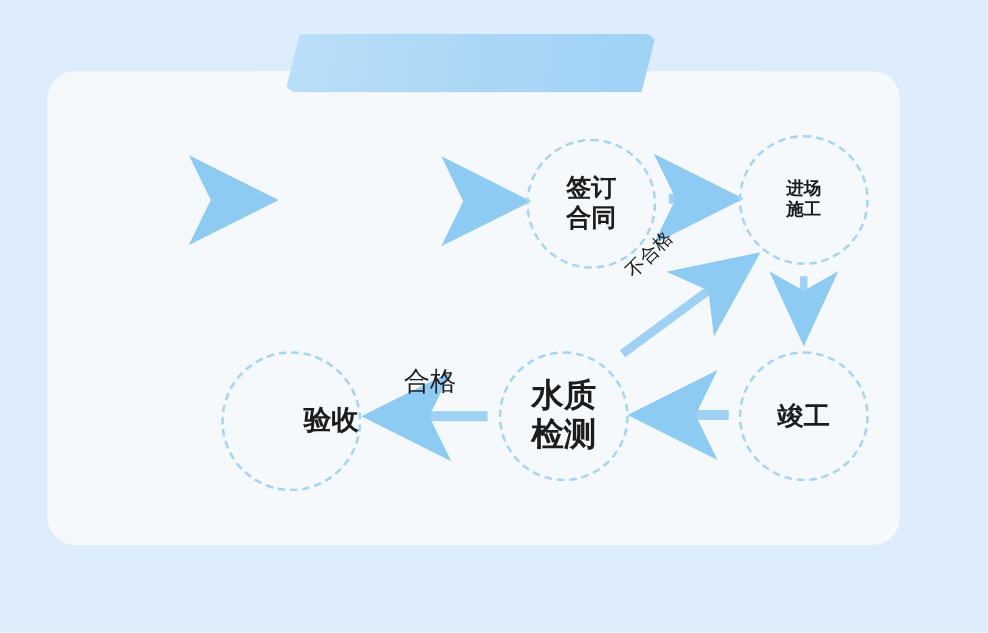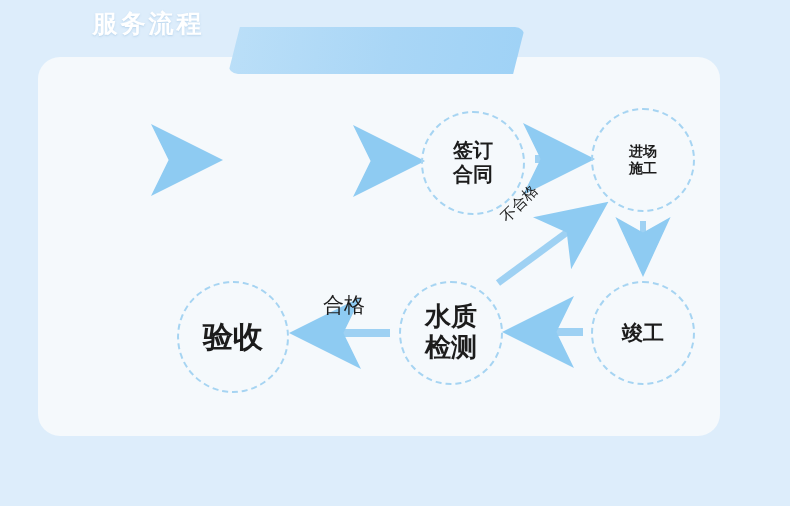--- a/index.html
+++ b/index.html
@@ -73,21 +73,21 @@
     font-family: "DejaVu Sans", "Liberation Sans", sans-serif;
   }
   .node .lbl { white-space: pre-line; }
 
   #node-survey   { left: 66px;  top: 111px; width: 104px; height: 104px; font-size: 21px; }
   #node-plan     { left: 219px; top: 113px; width: 152px; height: 100px; font-size: 16px; }
   #node-contract { left: 421px; top: 111px; width: 104px; height: 104px; font-size: 20px; }
   #node-start    { left: 591px; top: 108px; width: 104px; height: 104px; font-size: 14px; }
   #node-finish   { left: 591px; top: 281px; width: 104px; height: 104px; font-size: 21px; }
   #node-water    { left: 399px; top: 281px; width: 104px; height: 104px; font-size: 26px; font-family: Liberation Serif, serif; }
-  #node-accept   { left: 177px; top: 281px; width: 112px; height: 112px; font-size: 30px; }
+  #node-accept   { left: 177px; top: 281px; width: 112px; height: 112px; font-size: 22px; justify-content: flex-end; }
 
   
   #links {
     position: absolute;
     left: 0; top: 0;
     width: 790px;
     height: 506px;
     pointer-events: none;
   }
   
@@ -109,21 +109,20 @@
   }
 </style>
 </head>
 <body>
 
 <div id="stage">
 
   <div class="card"></div>
 
   <div class="banner"></div>
-  <div class="banner-text">服务流程</div>
 
   <svg id="links" viewBox="0 0 790 506">
     <defs>
       <marker id="ah-right" markerWidth="9" markerHeight="9" refX="7.5" refY="4.5" orient="auto" markerUnits="strokeWidth">
         <path d="M0,0 L9,4.5 L0,9 L2.2,4.5 Z" fill="#8ecbf2"></path>
       </marker>
       <marker id="ah-thin" markerWidth="10" markerHeight="10" refX="8.5" refY="5" orient="auto" markerUnits="strokeWidth">
         <path d="M0,0.4 L10,5 L0,9.6 L2.6,5 Z" fill="#8ecbf2"></path>
       </marker>
     </defs>

